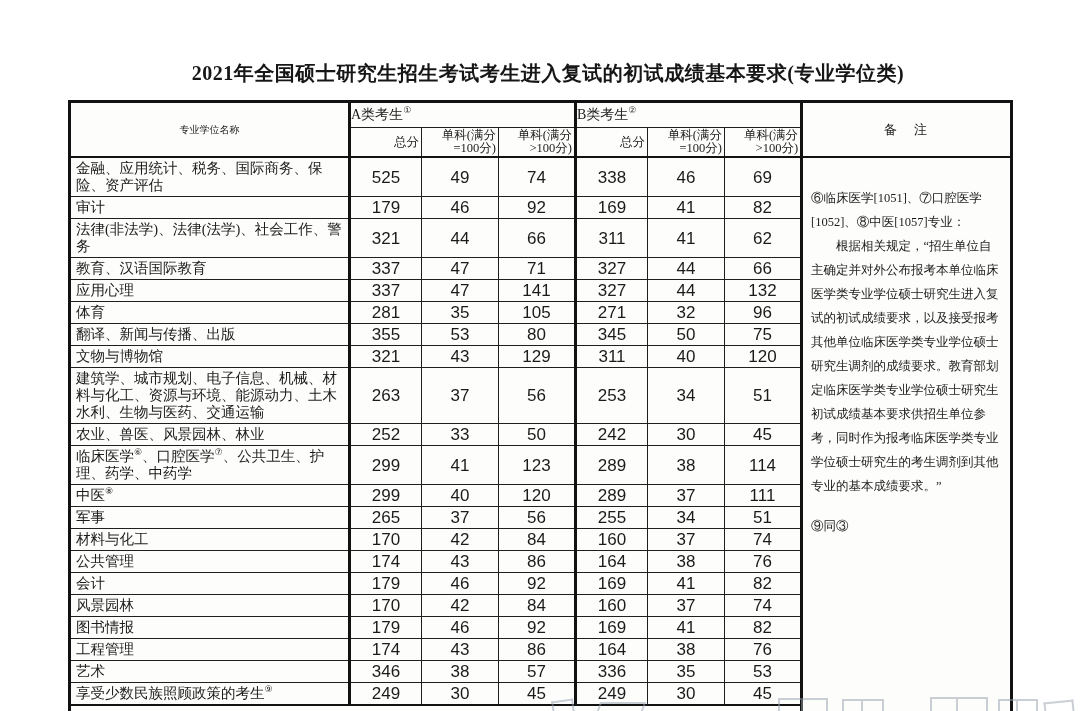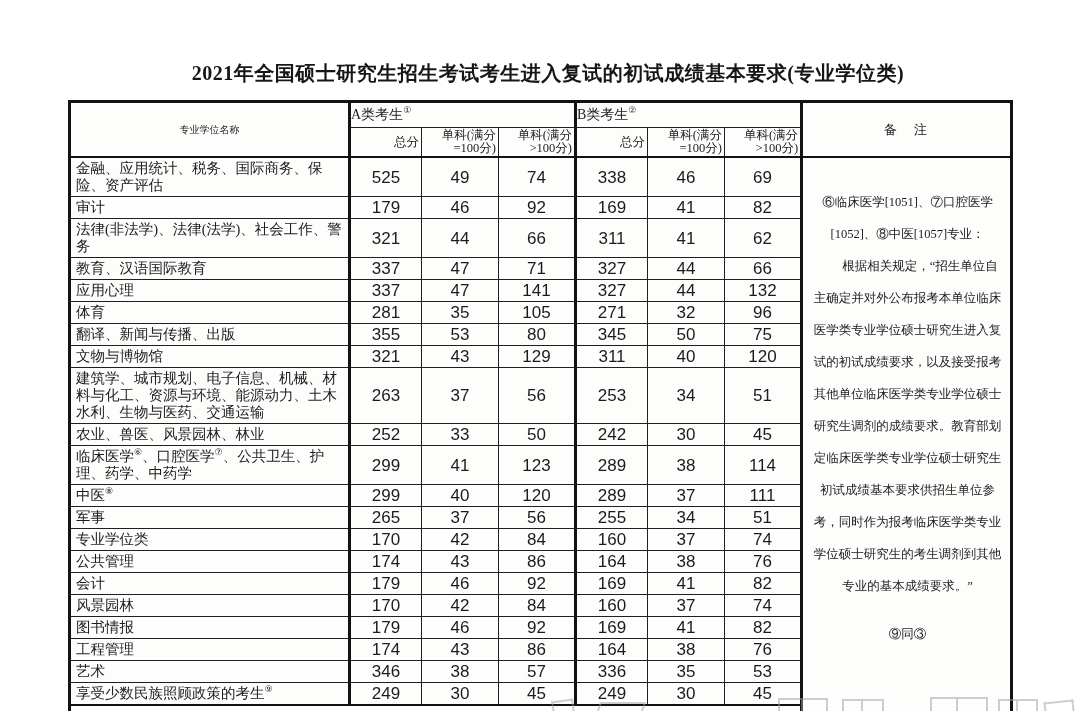--- a/index.html
+++ b/index.html
@@ -39,21 +39,21 @@
     padding:2px 0; color:#1b1b1b;
   }
   tr.note-row td {
     font-size:14.5px; line-height:16px; padding:5px 7px;
     border-top:2px solid #121212; text-align:left;
   }
   td.remark-cell {
     vertical-align:top; padding:28px 6px 0 8px;
     font-size:12.5px; color:#1c1c1c;
   }
-  .rp { line-height:32px;text-align:center; }
+  .rp { line-height:24px; }
   .rp-indent { text-indent:2em; }
   .rp-last { margin-top:16px; }
   sup { font-size:9px; line-height:0; vertical-align:super; }
   
   .watermark { position:absolute; left:0; top:692px; width:1080px; height:19px;
     overflow:hidden; opacity:0.5; pointer-events:none; }
   .wm-frag { position:absolute; border:2px solid #97a1af; border-bottom:none;
     background:transparent; }
   .wm-f1 { left:552px; top:8px;  width:22px; height:14px; transform:rotate(-8deg); }
   .wm-f2 { left:598px; top:10px; width:46px; height:12px; transform:skewX(-20deg); }
@@ -216,21 +216,21 @@
         <tr>
           <td class="name-cell">军事</td>
           <td class="num-cell thick-l">265</td>
           <td class="num-cell">37</td>
           <td class="num-cell">56</td>
           <td class="num-cell thick-l">255</td>
           <td class="num-cell">34</td>
           <td class="num-cell">51</td>
         </tr>
         <tr>
-          <td class="name-cell">专业学位类</td>
+          <td class="name-cell">材料与化工</td>
           <td class="num-cell thick-l">170</td>
           <td class="num-cell">42</td>
           <td class="num-cell">84</td>
           <td class="num-cell thick-l">160</td>
           <td class="num-cell">37</td>
           <td class="num-cell">74</td>
         </tr>
         <tr>
           <td class="name-cell">公共管理</td>
           <td class="num-cell thick-l">174</td>

